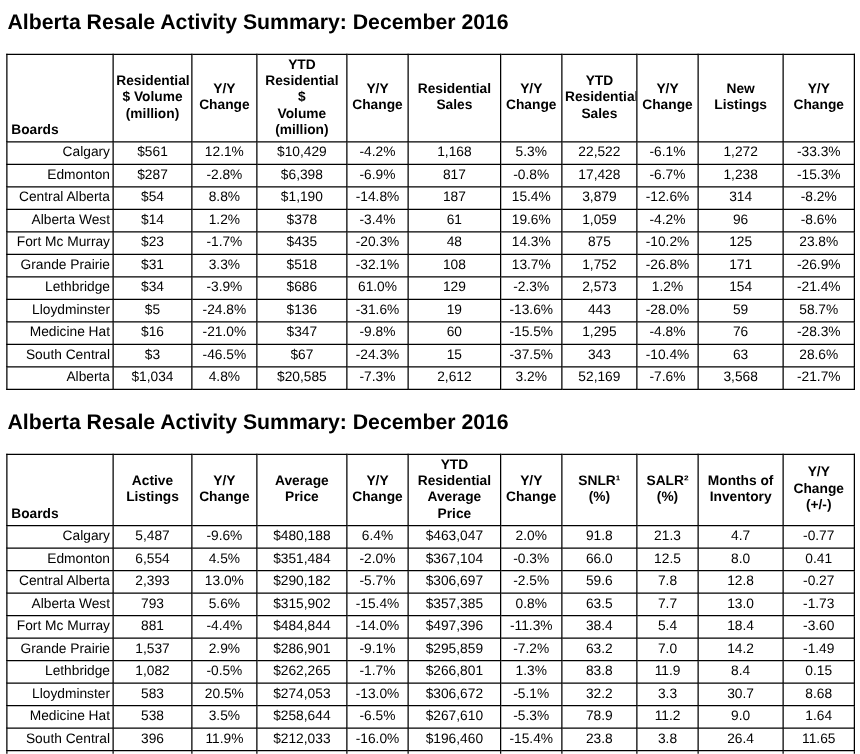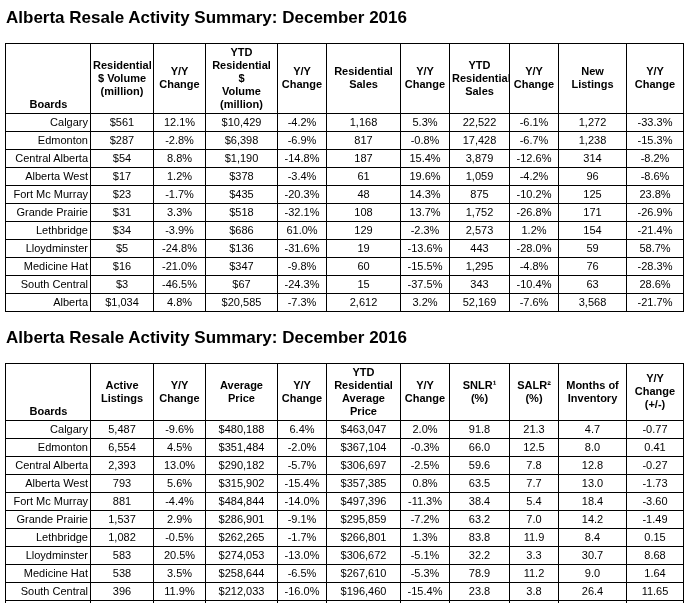--- a/index.html
+++ b/index.html
@@ -32,21 +32,21 @@
     overflow: hidden;
   }
   .summary-table th {
     font-weight: bold;
     white-space: pre-line;
     vertical-align: middle;
     line-height: 1.18;
     padding: 2px 2px;
   }
   .summary-table th.boards-th {
-    text-align: center;
+    text-align: left;
     vertical-align: bottom;
     padding-left: 3px;
   }
   .summary-table td {
     height: 15px;
     line-height: 13px;
   }
   .summary-table td.board-td {
     text-align: right;
     padding-left: 3px;
@@ -137,21 +137,21 @@
           <td>-14.8%</td>
           <td>187</td>
           <td>15.4%</td>
           <td>3,879</td>
           <td>-12.6%</td>
           <td>314</td>
           <td>-8.2%</td>
         </tr>
         <tr>
           <td class="board-td">Alberta West</td>
-          <td>$17</td>
+          <td>$14</td>
           <td>1.2%</td>
           <td>$378</td>
           <td>-3.4%</td>
           <td>61</td>
           <td>19.6%</td>
           <td>1,059</td>
           <td>-4.2%</td>
           <td>96</td>
           <td>-8.6%</td>
         </tr>

